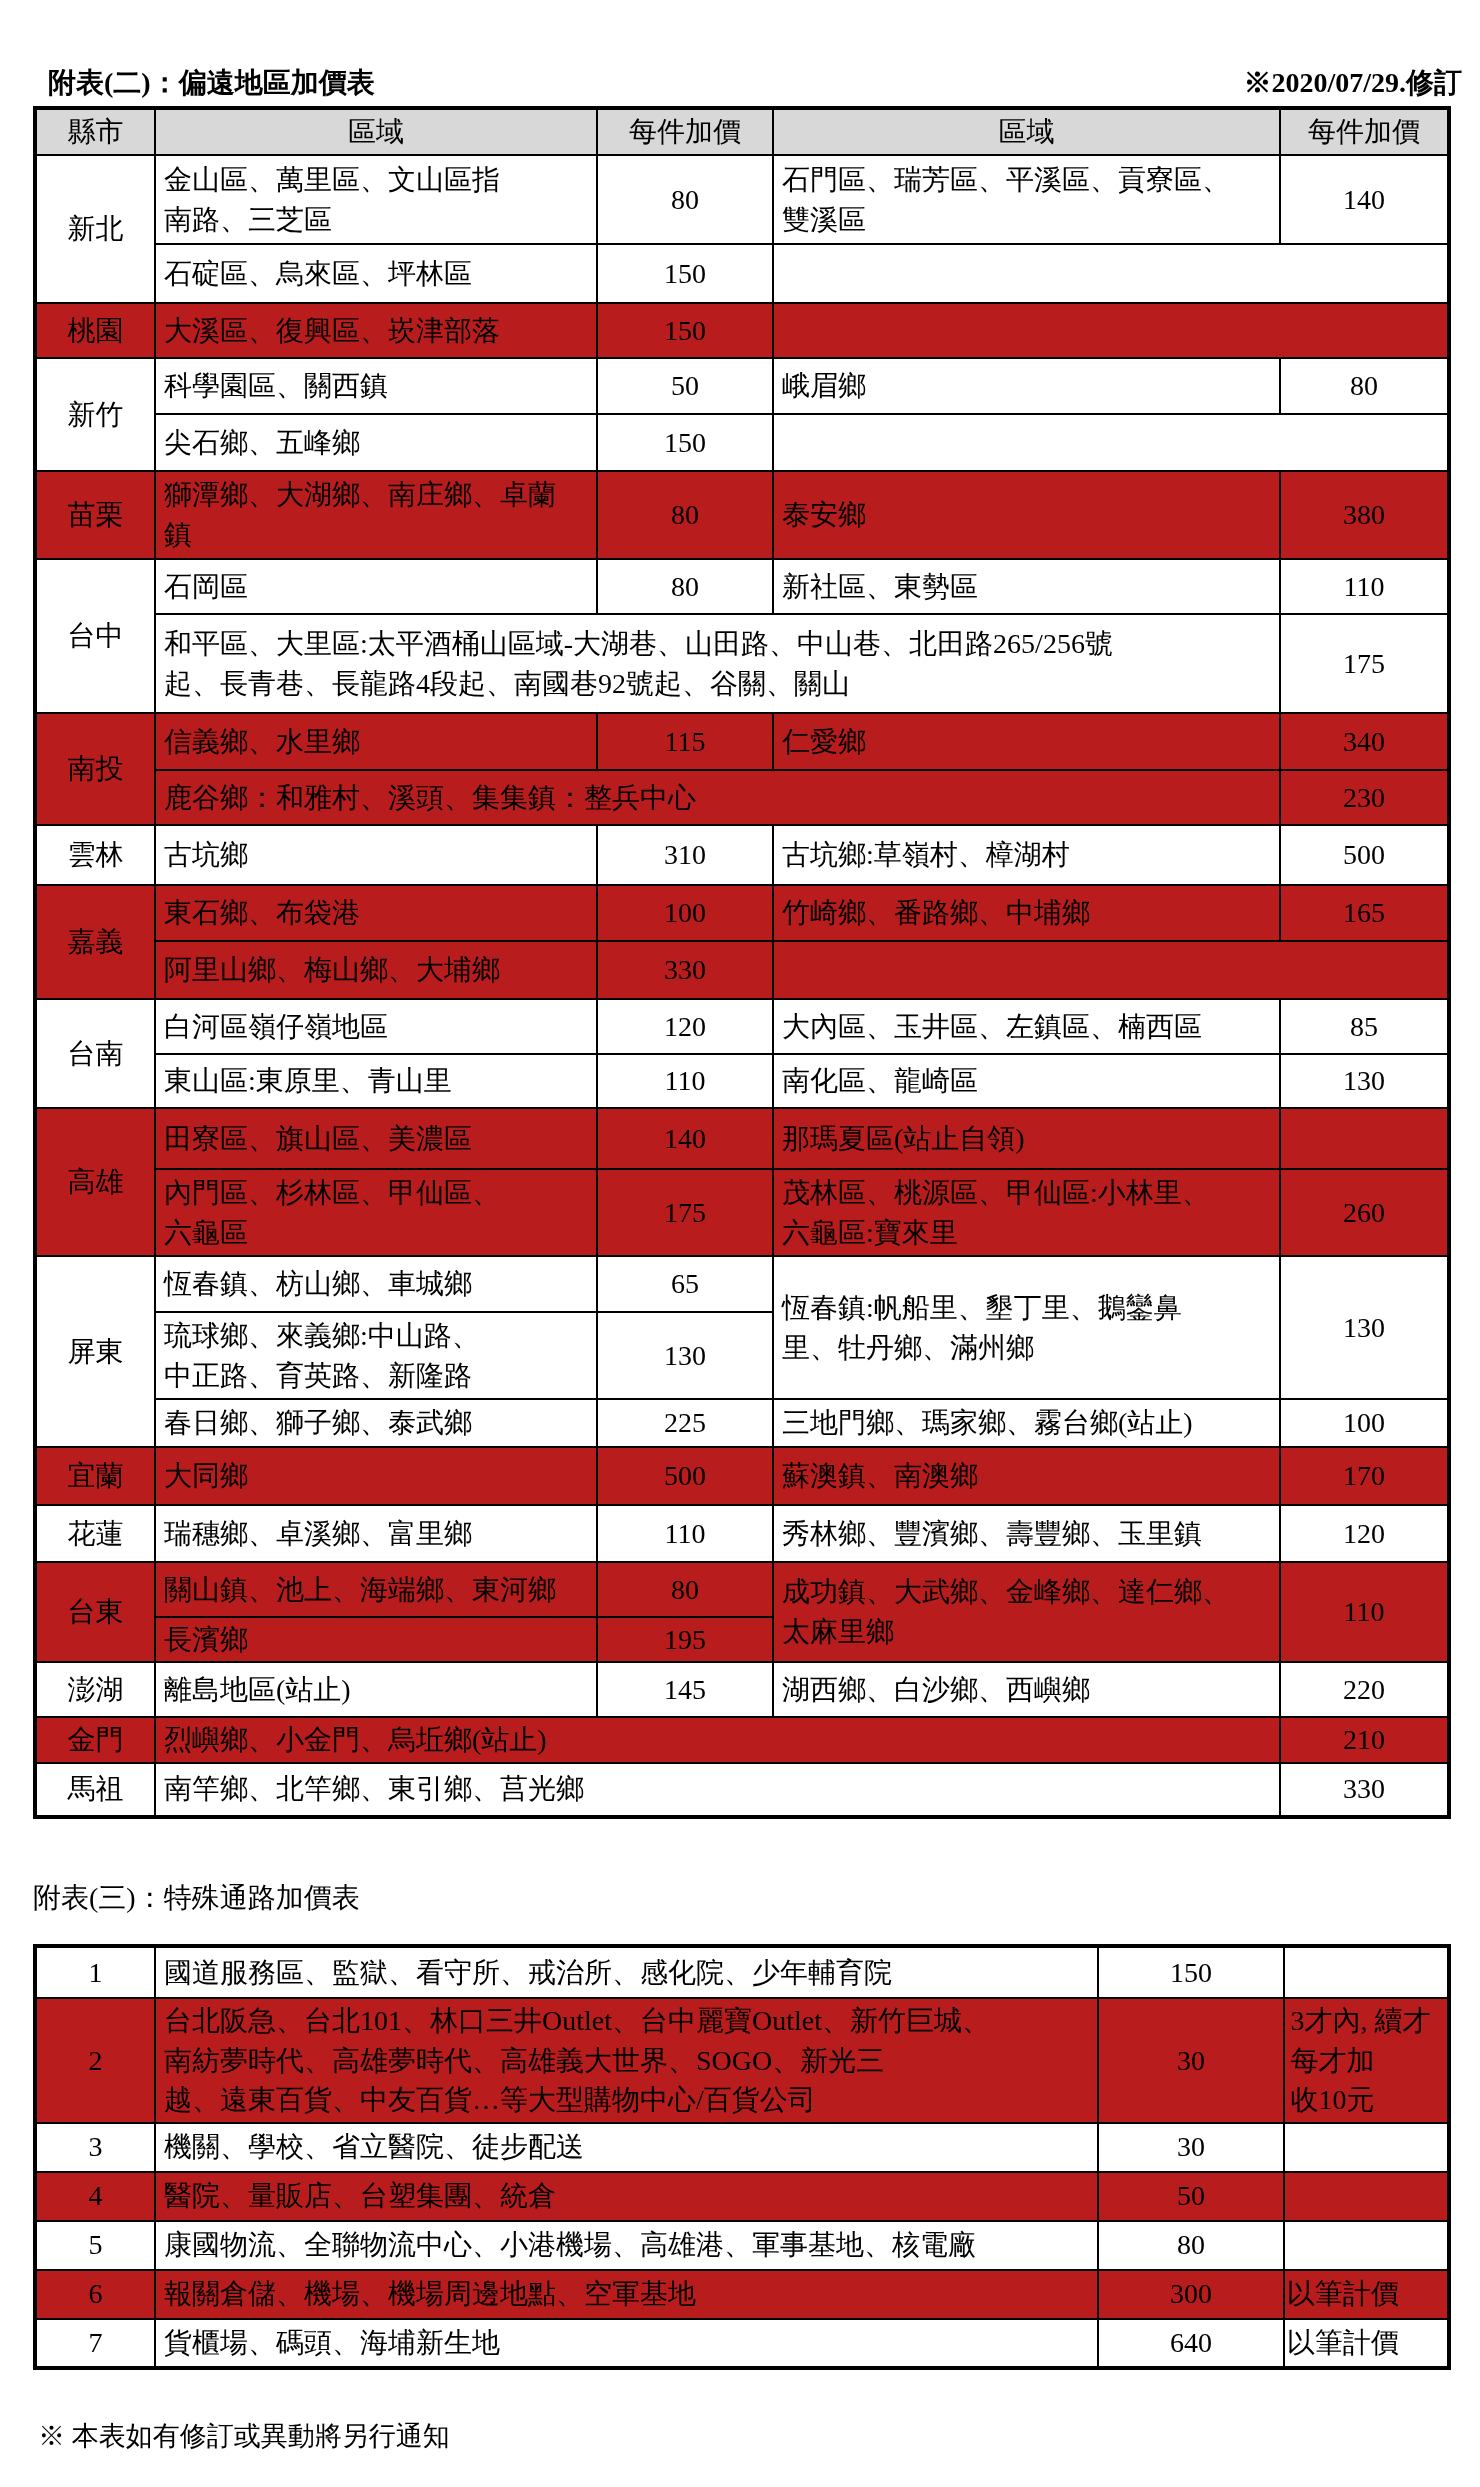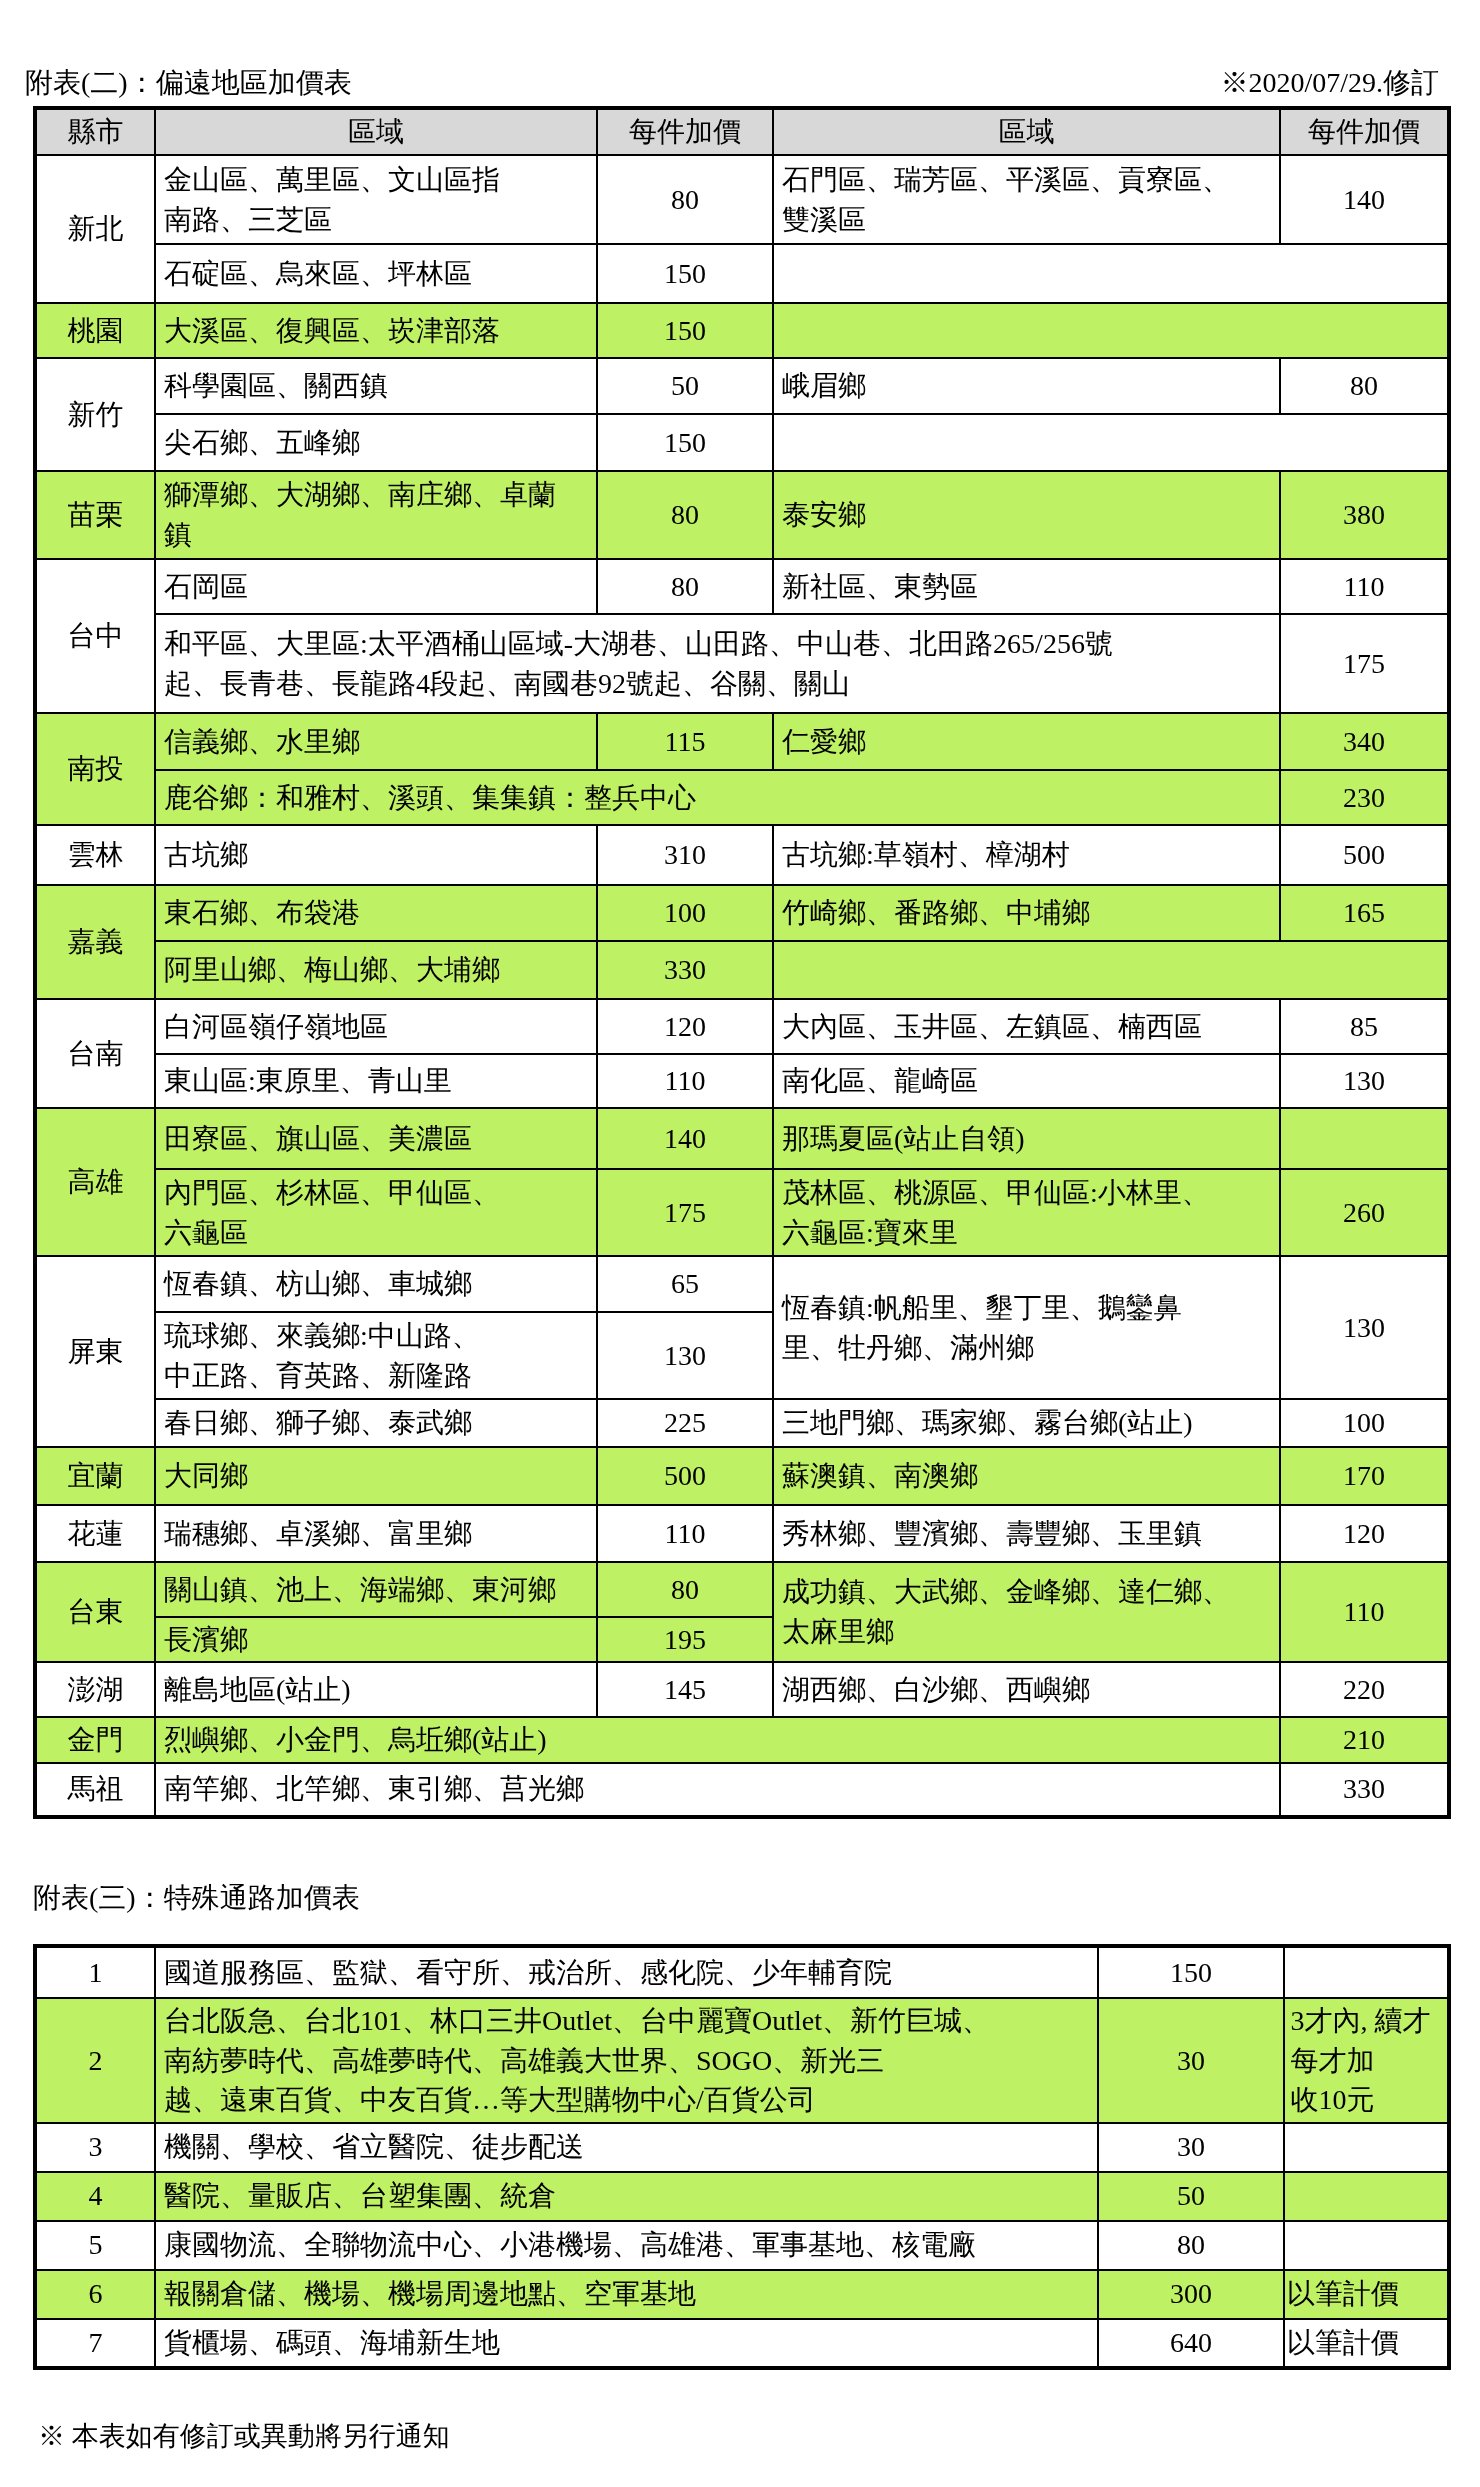--- a/index.html
+++ b/index.html
@@ -4,23 +4,23 @@
 <style>
   html,body{margin:0;padding:0;}
   body{
     width:1480px;height:2487px;background:#ffffff;
     font-family:"Liberation Serif","DejaVu Serif",serif;
     color:#000;
   }
   .page{position:relative;width:1480px;height:2487px;background:#fff;overflow:hidden;}
 
   .titlebar{
-    position:absolute;left:25px;top:68px;width:1414px;
+    position:absolute;left:48px;top:68px;width:1414px;
     display:flex;justify-content:space-between;align-items:baseline;
-    font-size:28px;line-height:1.1;
+    font-size:28px;line-height:1.1;font-weight:bold;
   }
   .title2{
     position:absolute;left:33px;top:1883px;font-size:28px;line-height:1.1;
   }
   .footnote{
     position:absolute;left:38px;top:2422px;font-size:27px;line-height:1.1;
   }
 
   table{border-collapse:collapse;table-layout:fixed;}
   #t1{position:absolute;left:33px;top:106px;width:1414px;}
@@ -29,21 +29,21 @@
     border:2.7px solid #000;
     vertical-align:middle;
     font-size:28px;line-height:1.42;
     overflow:hidden;
   }
   #t1{border:4.5px solid #000;}
   #t2{border:4.5px solid #000;}
   tr.hd td{border-bottom:4.5px solid #000;background:#d8d8d8;text-align:center;}
   tr.grp td{border-top:4.5px solid #000;}
   tr.sub td{border-top:1.8px solid #000;}
-  tr.gray td{background:#bef264;}
+  tr.gray td{background:#b91c1c;}
 
   td.county{text-align:center;padding:1.8px 1.8px;}
   td.area{text-align:left;padding:1.8px 7.2px 1.8px 8px;white-space:pre-line;}
   td.num{text-align:center;padding:1.8px 1.8px;}
   td.empty{padding:0;}
   td.note{text-align:left;padding:1.8px 5.4px;white-space:pre-line;margin-top:22px;}
   td.note.center{text-align:left;padding:1.8px 1.8px;}
 </style>
 </head>
 <body>

